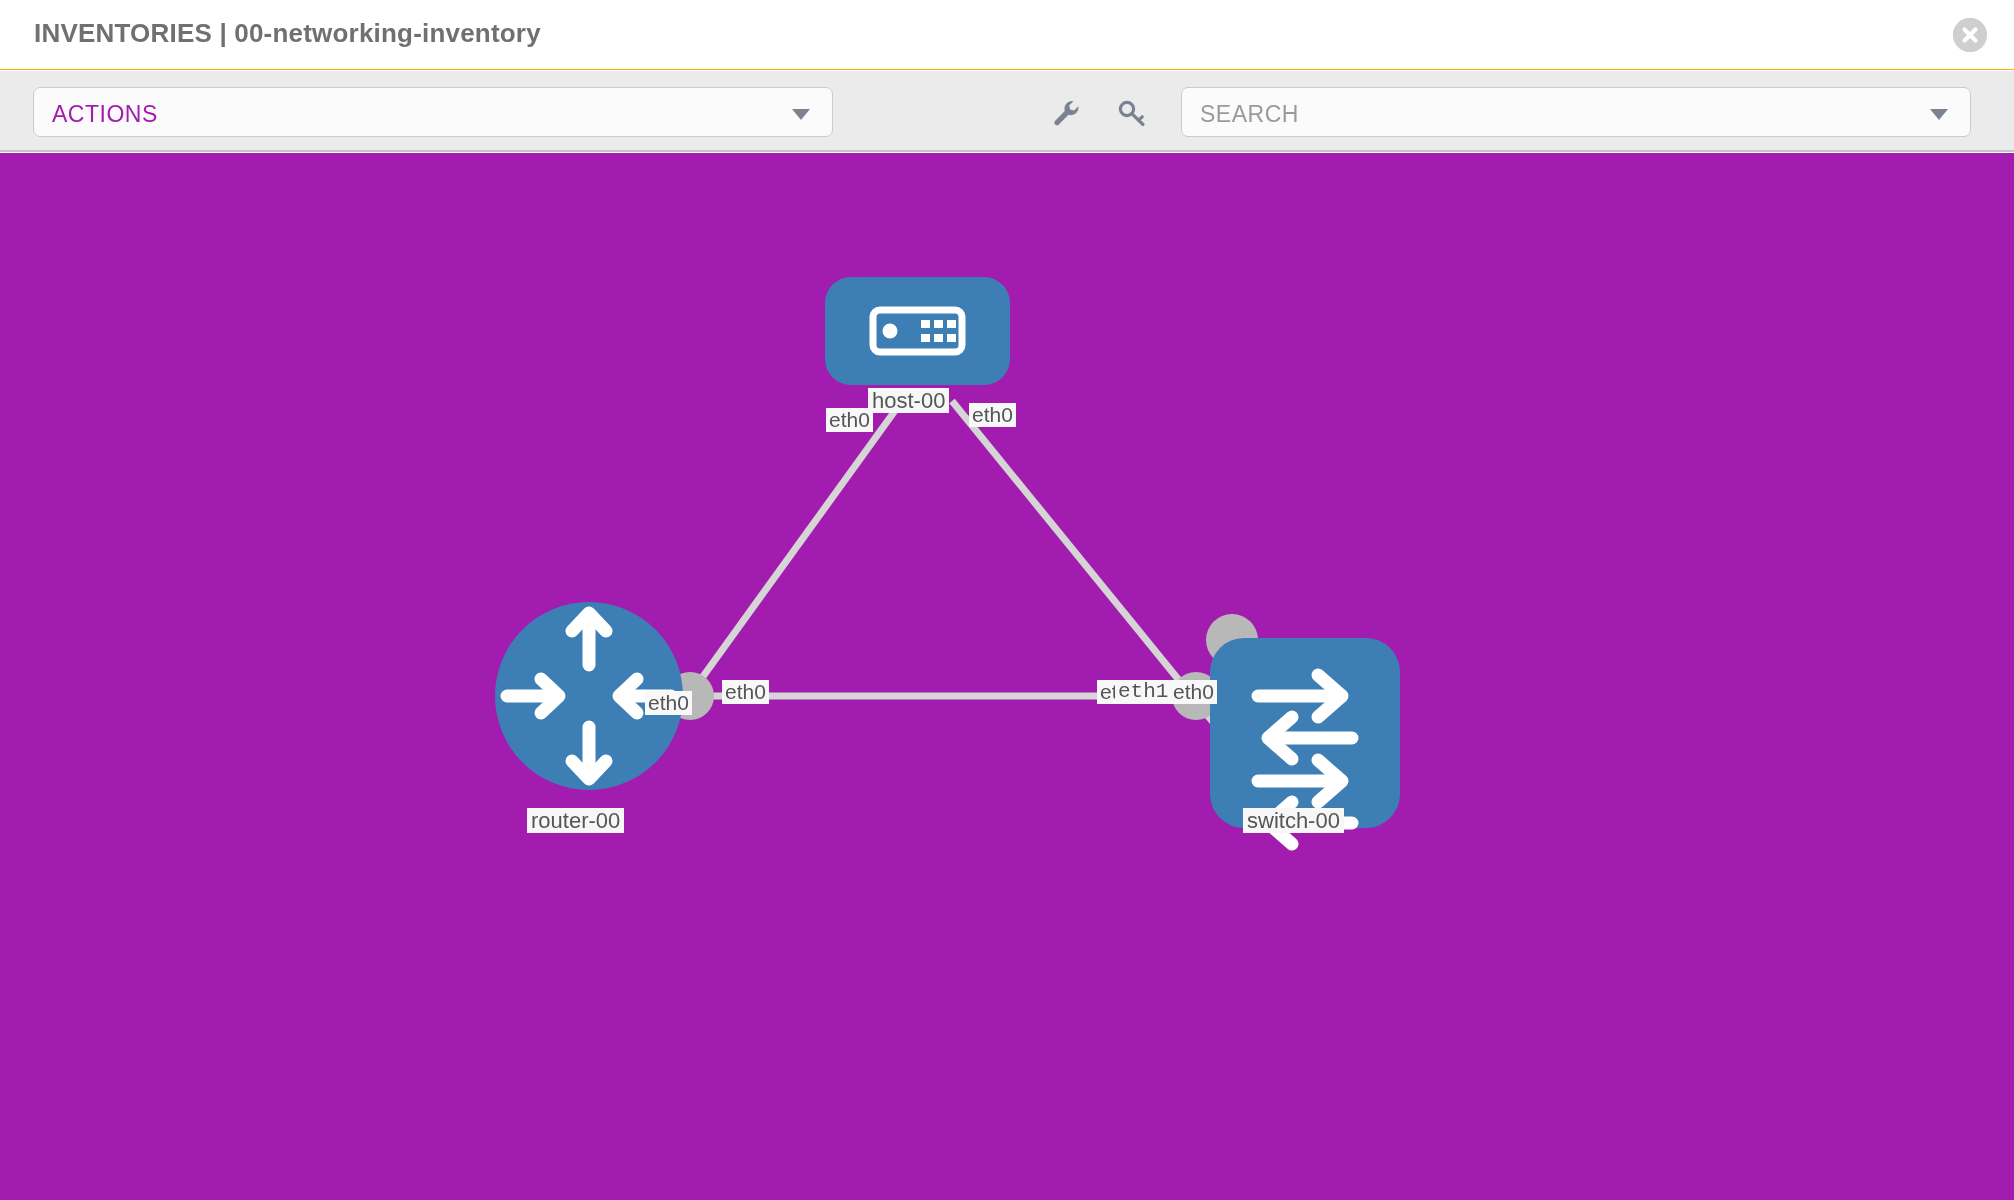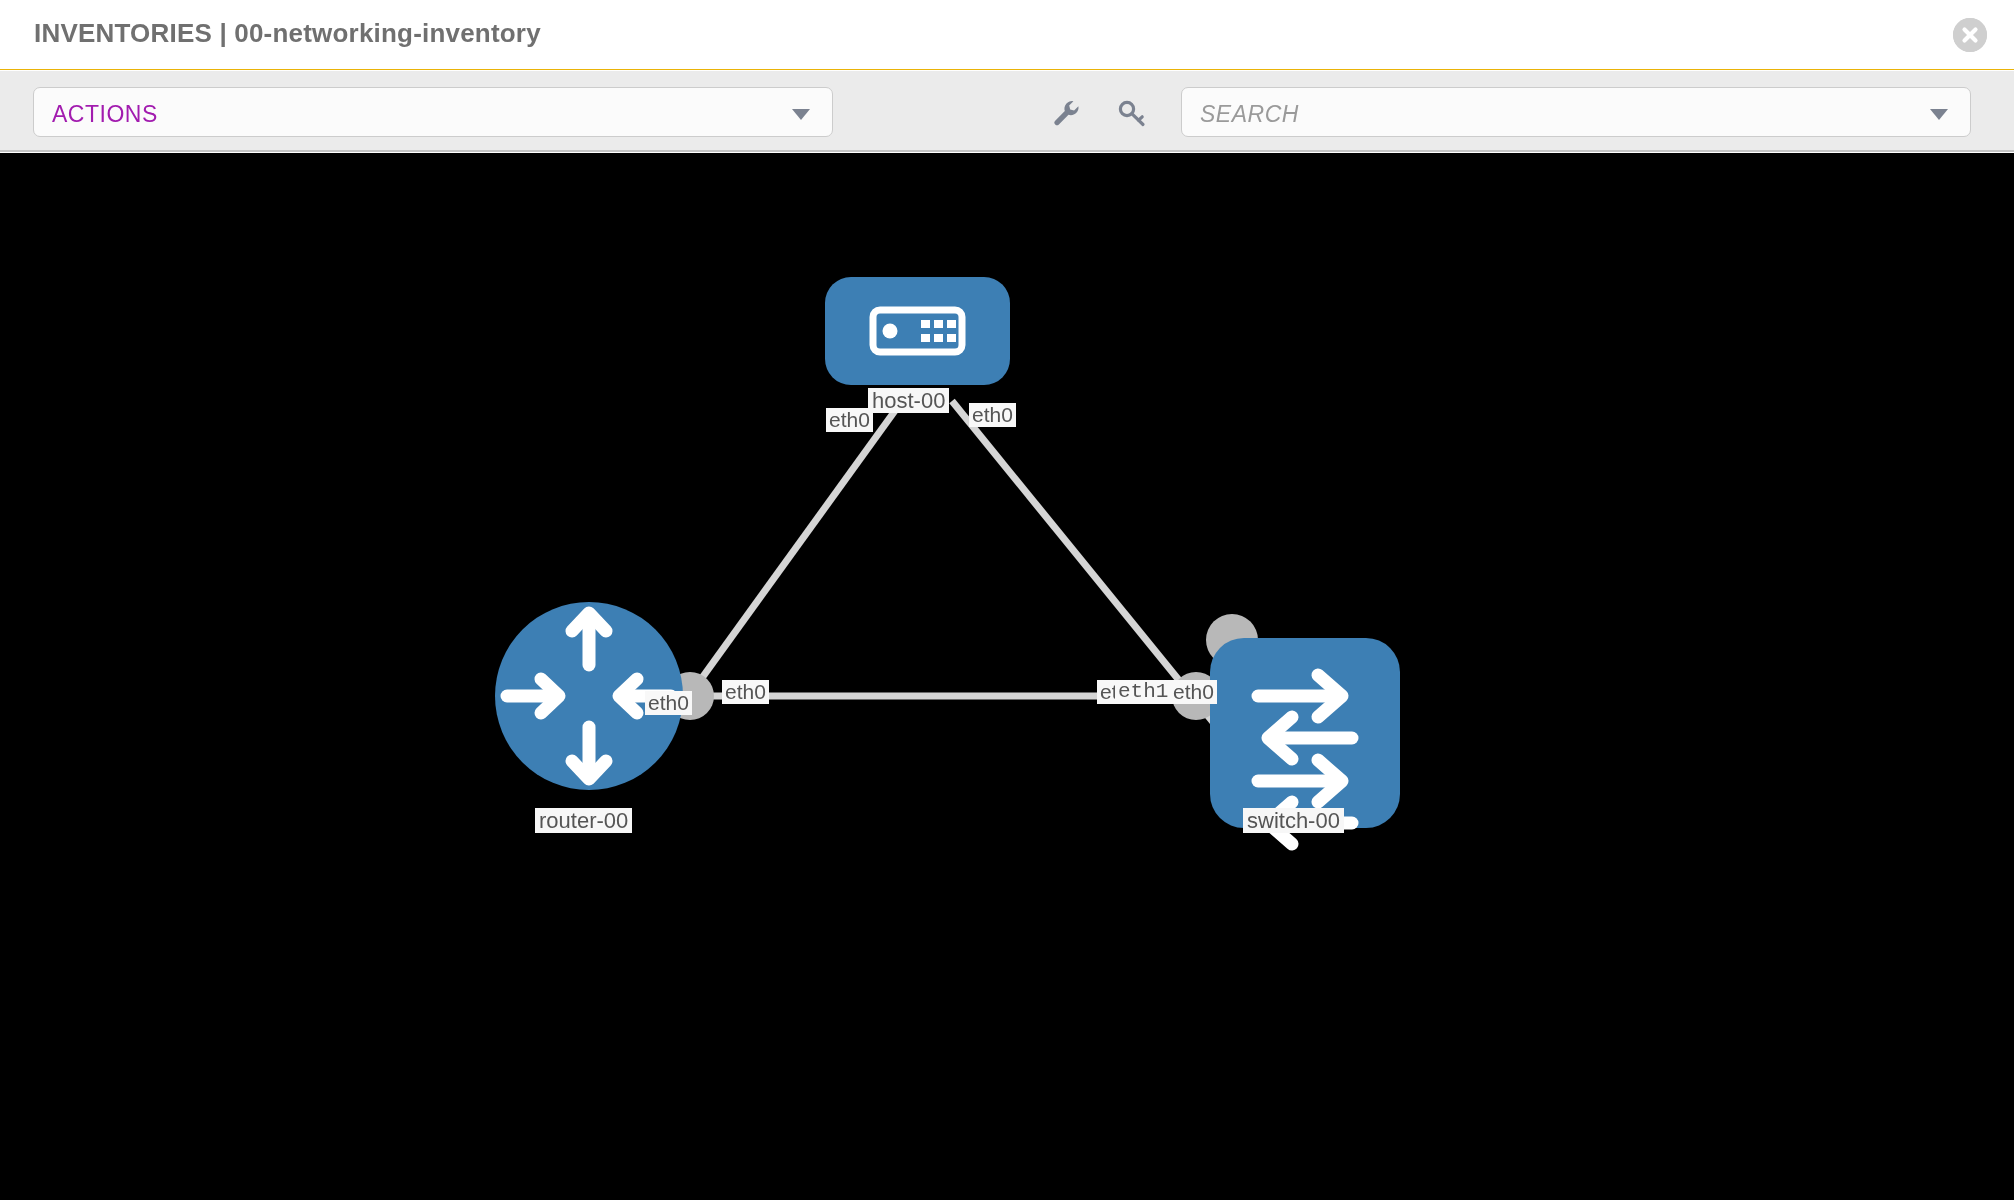--- a/index.html
+++ b/index.html
@@ -105,30 +105,29 @@
     border: 1px solid #cccccc;
     border-radius: 7px;
   }
   .search-label {
     position: absolute;
     left: 18px;
     top: 13px;
     font-size: 23px;
     color: #9a9a9a;
     letter-spacing: 0.5px;
-    font-style: italic;
   }
 
   
   .canvas {
     position: absolute;
     left: 0; top: 153px;
     width: 2014px;
     height: 1047px;
-    background: #000000;
+    background: #a21caf;
     overflow: hidden;
   }
   .topology-svg {
     position: absolute;
     left: 0; top: 0;
     width: 2014px;
     height: 1047px;
   }
 
   
@@ -347,19 +346,19 @@
     <span class="edge-label" style="left:645px; top:538px;">eth0</span>
 
     <span class="edge-label" style="left:1170px; top:527px;">eth0</span>
 
     <span class="edge-label" style="left:722px; top:527px;">eth0</span>
 
     <span class="edge-label" style="left:1097px; top:527px;">eth</span>
 
     <span class="edge-label" style="left:1115px; top:527px;font-family:Liberation Mono, monospace;">eth1</span>
 
-    <span class="node-label" style="left:527px; top:655px;margin-left:8px;">router-00</span>
+    <span class="node-label" style="left:527px; top:655px;">router-00</span>
 
     <span class="node-label" style="left:1243px; top:655px;">switch-00</span>
   </div>
 
 
 </div>
 
 </body></html>

